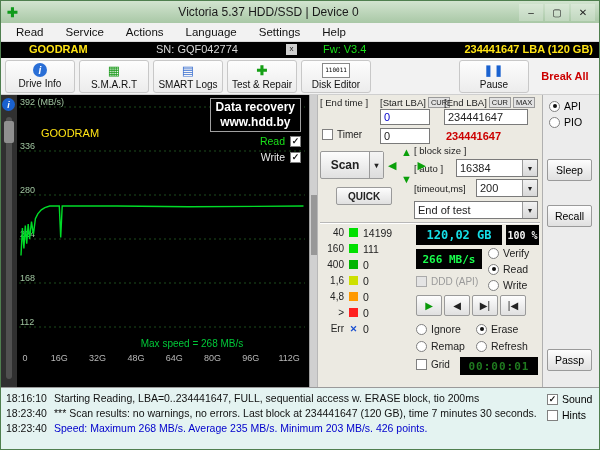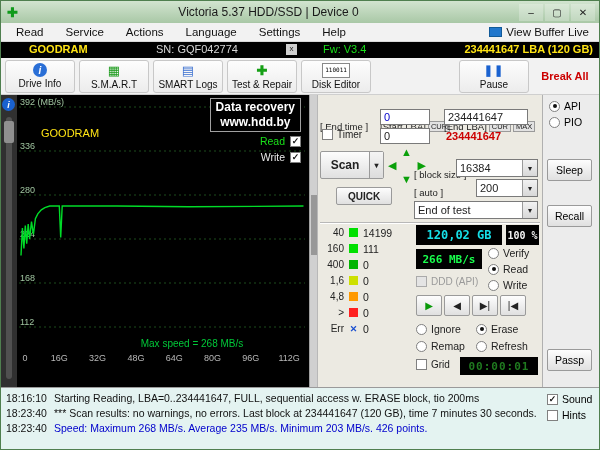--- a/index.html
+++ b/index.html
@@ -57,21 +57,21 @@
   .g-model{position:absolute;left:24px;top:32px;color:#ffe414;font-size:11px;}
   .watermark{position:absolute;right:8px;top:3px;background:#000;border:1px solid #a0a0a0;color:#fff;font-weight:bold;font-size:12px;text-align:center;padding:1px 5px;line-height:1.25;}
   .rw-row{position:absolute;right:8px;display:flex;align-items:center;gap:5px;font-size:10.5px;}
   .rw-read{top:40px;color:#19e019;}
   .rw-write{top:56px;color:#e8e8e8;}
   .right-strip{width:8px;background:#d0d0d0;border-left:1px solid #a0a0a0;position:relative;flex:0 0 auto;}
   .h-thumb{position:absolute;left:1px;top:100px;width:6px;height:60px;background:#989898;}
 
   
   .controls{width:225px;background:#eceae2;border-left:1px solid #b8b8b8;position:relative;font-size:10px;color:#222;}
-  .c-lbl{position:absolute;font-size:9.5px;white-space:nowrap;display:flex;align-items:center;gap:2px;margin-top:24px;}
+  .c-lbl{position:absolute;font-size:9.5px;white-space:nowrap;display:flex;align-items:center;gap:2px;}
   .chip{font-size:7.5px;border:1px solid #9a9a9a;background:#e2e2e2;padding:0 2px;line-height:9px;}
   .field{position:absolute;background:#fff;border:1px solid #7a7a7a;height:16px;font-size:11px;display:flex;align-items:center;padding-left:3px;white-space:nowrap;}
   .blue-val{color:#0000cc;}
   .red-val{position:absolute;color:#cc0000;font-size:11px;font-weight:bold;}
   .cb{width:11px;height:11px;border:1px solid #808080;background:#fff;display:inline-flex;align-items:center;justify-content:center;font-size:9px;font-weight:bold;color:#111;flex:0 0 auto;}
   .cb.dis{background:#e4e4e4;border-color:#aaa;}
   .radio{width:11px;height:11px;border:1px solid #808080;border-radius:50%;background:#fff;display:inline-block;position:relative;flex:0 0 auto;}
   .radio.sel::after{content:'';position:absolute;left:2.5px;top:2.5px;width:4px;height:4px;border-radius:50%;background:#111;}
   .inline-ctl{position:absolute;display:flex;align-items:center;gap:4px;white-space:nowrap;}
   .btn3d{background:linear-gradient(#fdfdfd,#e0e0e0);border:1px solid #9a9a9a;border-radius:2px;display:flex;align-items:center;justify-content:center;}
@@ -129,24 +129,20 @@
 
   <div class="menubar">
     <span id="menu-items" style="display:flex;">
         <span class="menu-item">Read</span>
         <span class="menu-item">Service</span>
         <span class="menu-item">Actions</span>
         <span class="menu-item">Language</span>
         <span class="menu-item">Settings</span>
         <span class="menu-item">Help</span>
       </span>
-    <span class="view-buffer">
-      <span class="buffer-icon"></span>
-      <span>View Buffer Live</span>
-    </span>
   </div>
 
   <div class="infobar">
     <span class="ib-model">GOODRAM</span>
     <span class="ib-sn">SN: GQF042774</span>
     <span class="ib-x">x</span>
     <span class="ib-fw">Fw: V3.4</span>
     <span class="ib-lba">234441647 LBA (120 GB)</span>
   </div>
 

